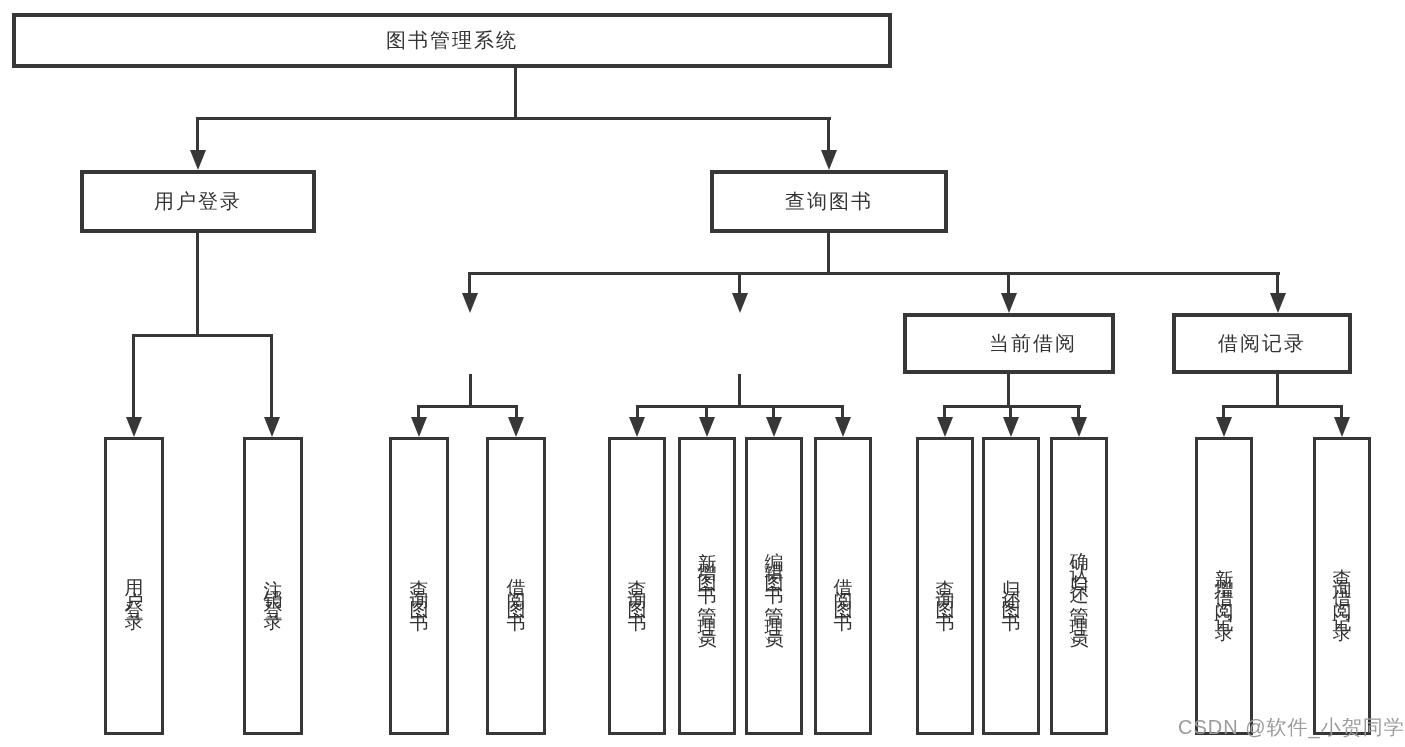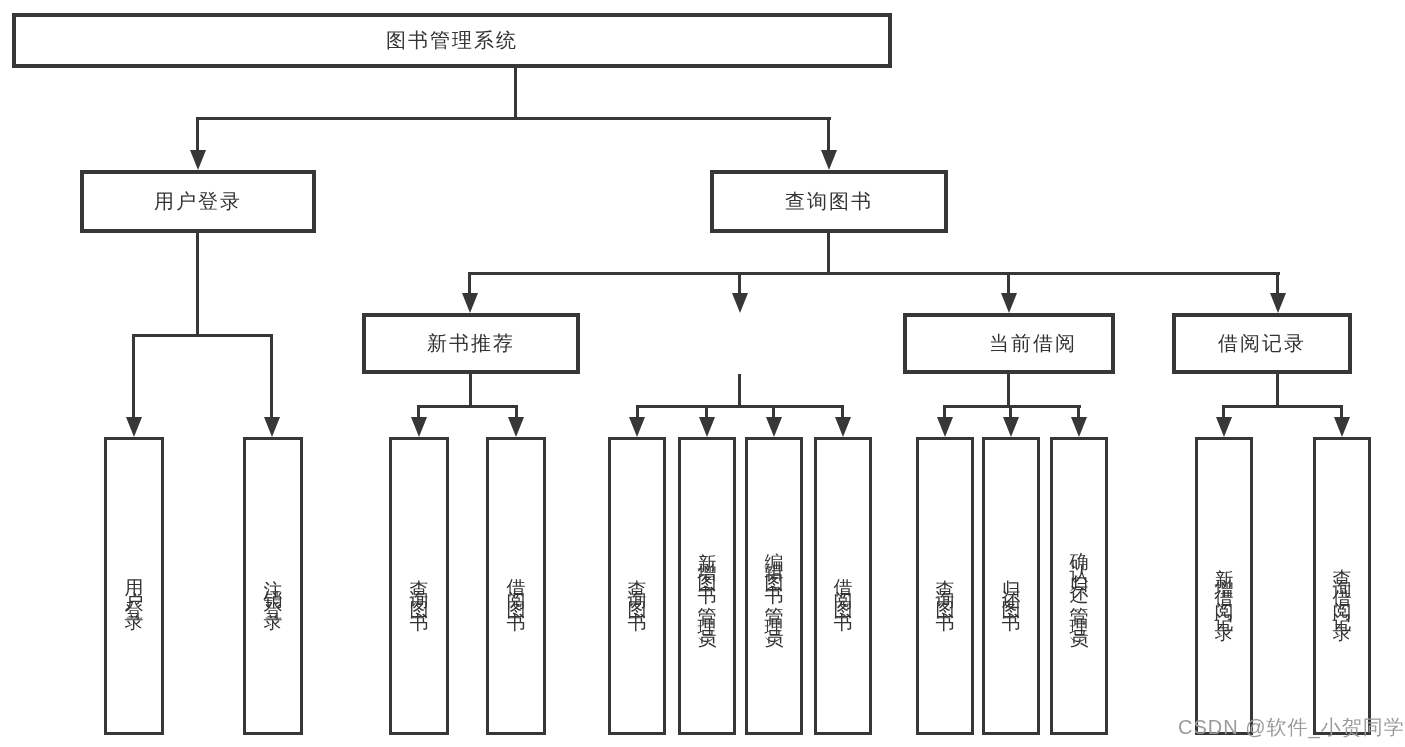--- a/index.html
+++ b/index.html
@@ -51,23 +51,20 @@
   <div class="ln" style="left:468px;top:272px;width:812px;height:3px;"></div>
   <div class="ln" style="left:468px;top:272px;width:3px;height:23px;"></div>
   <div class="ar" style="left:462px;top:293px;"></div>
   <div class="ln" style="left:738px;top:272px;width:3px;height:23px;"></div>
   <div class="ar" style="left:732px;top:293px;"></div>
   <div class="ln" style="left:1007px;top:272px;width:3px;height:23px;"></div>
   <div class="ar" style="left:1001px;top:293px;"></div>
   <div class="ln" style="left:1276px;top:272px;width:3px;height:23px;"></div>
   <div class="ar" style="left:1270px;top:293px;"></div>
 
-  <div class="bx bx-h" style="left:362px;top:313px;width:218px;height:61px;">
-    <span>新书推荐</span>
-  </div>
   <div class="bx bx-h" style="left:903px;top:313px;width:212px;height:61px;padding-left:48px;">
     <span>当前借阅</span>
   </div>
   <div class="bx bx-h" style="left:1172px;top:313px;width:180px;height:61px;">
     <span>借阅记录</span>
   </div>
 
   <div class="ln" style="left:469px;top:374px;width:3px;height:33px;"></div>
   <div class="ln" style="left:417px;top:405px;width:101px;height:3px;"></div>
   <div class="ln" style="left:417px;top:405px;width:3px;height:16px;"></div>

